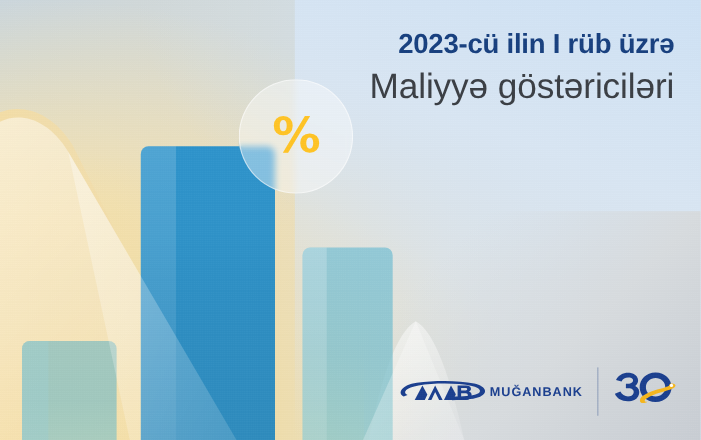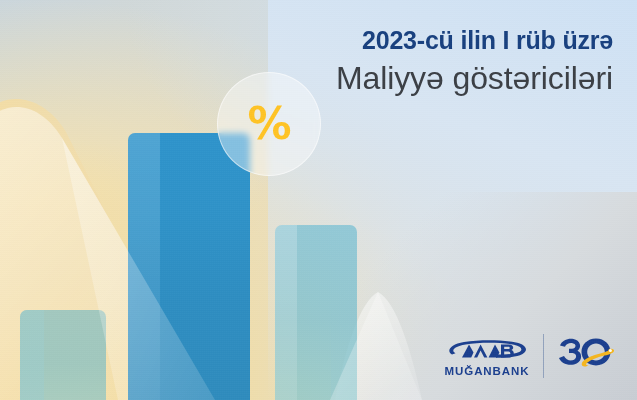--- a/index.html
+++ b/index.html
@@ -130,21 +130,21 @@
   }
 
   
   #logo-lockup {
     position:absolute;
     right:22px; bottom:22px;
     display:flex;
     align-items:center;
     gap:13px;
   }
-  #brand-logo { display:flex; flex-direction:column; align-items:center; }
+  #brand-logo { display:flex; align-items:center; }
   #brand-logo .wordmark {
     font-size:11.5px;
     font-weight:bold;
     color:#1b3f8f;
     letter-spacing:0.9px;
     margin-top:1px;
   }
   #logo-divider {
     width:1px; height:44px;
     background:#93a3bd;

